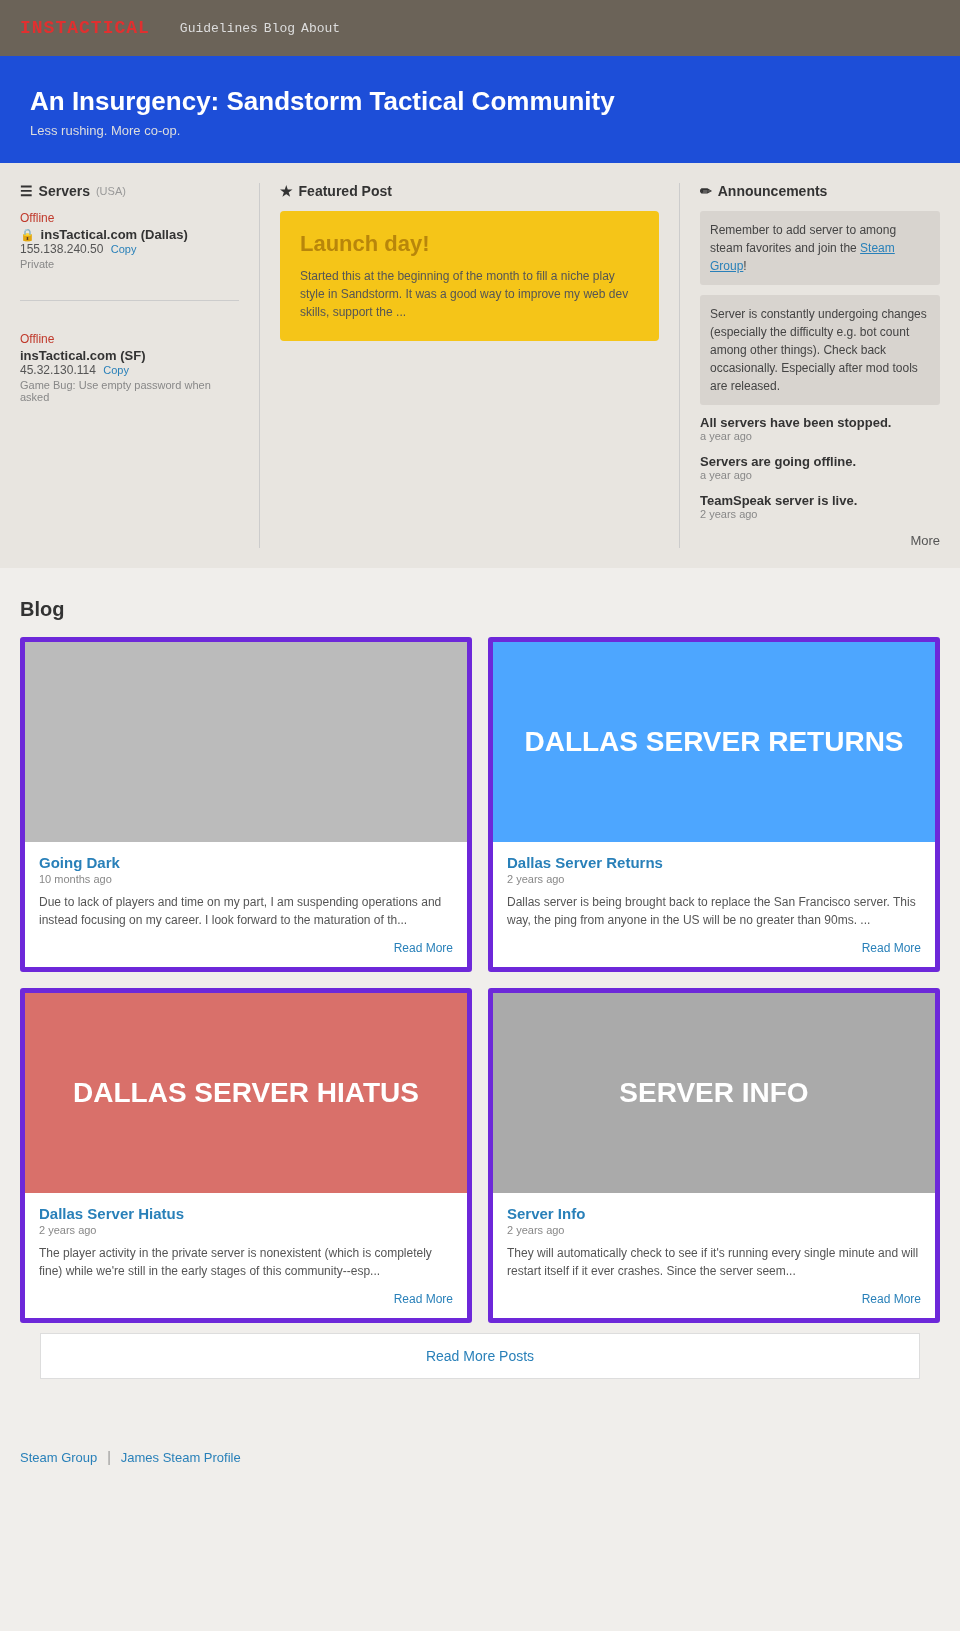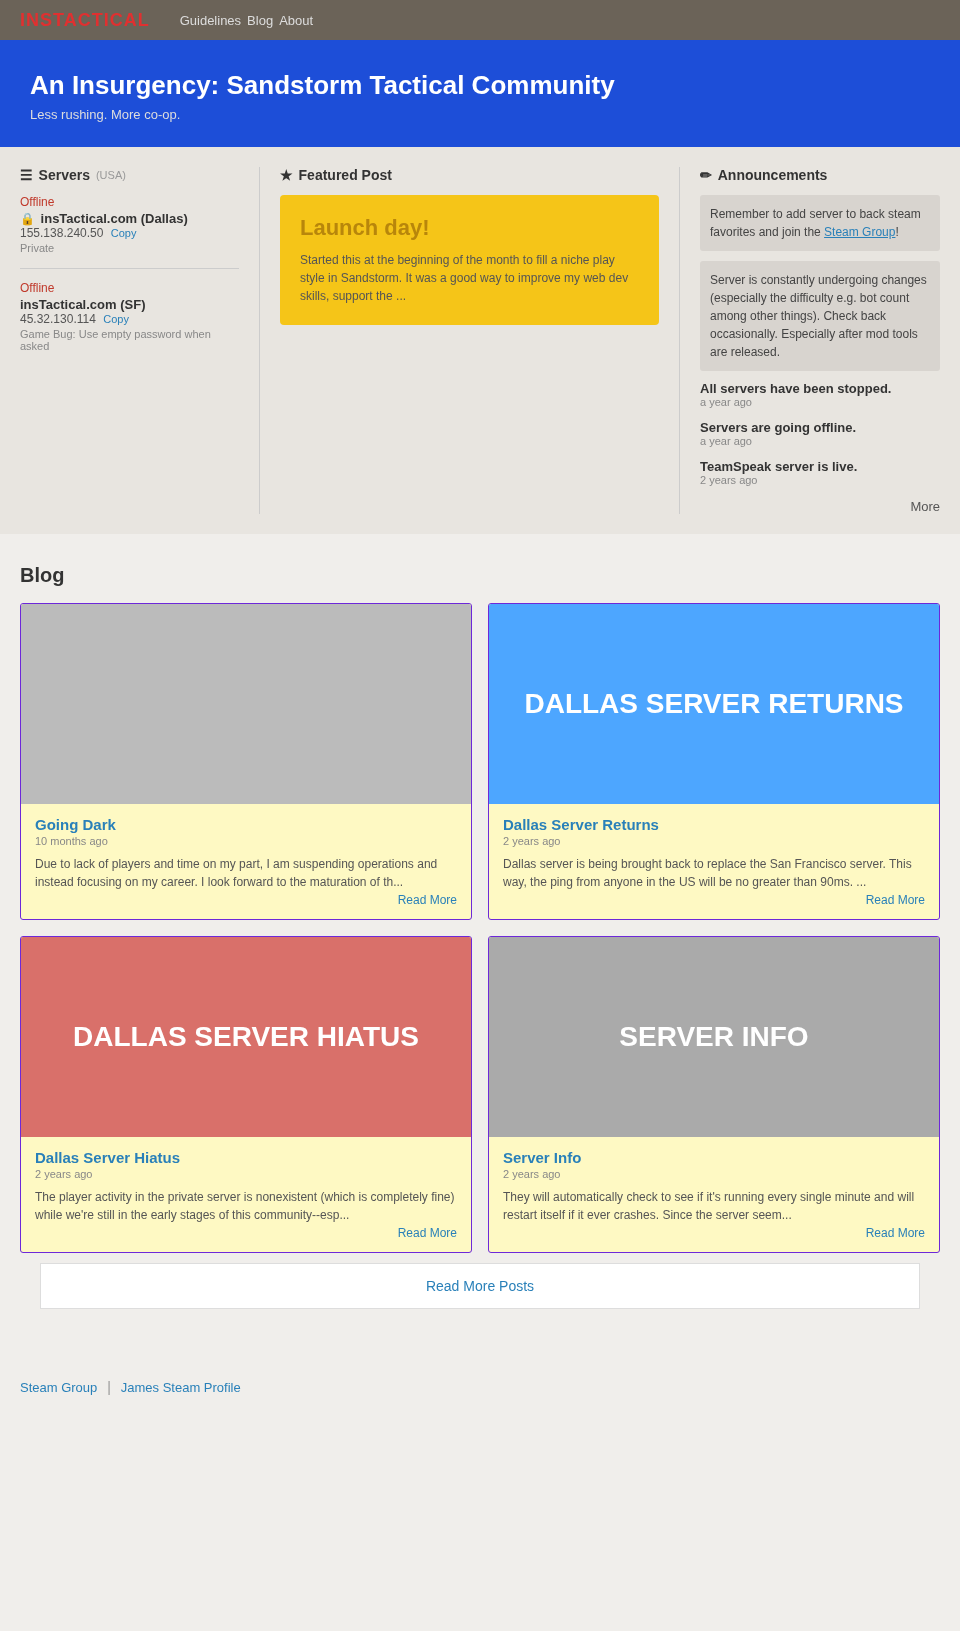--- a/index.html
+++ b/index.html
@@ -4,21 +4,22 @@
   <style>
     * { box-sizing: border-box; margin: 0; padding: 0; }
     body { font-family: Arial, Helvetica, sans-serif; font-size: 14px; background: #f0eeeb; color: #333; }
 
     
     nav {
       background: #6b6358;
       padding: 8px 20px;
       display: flex;
       align-items: center;
-      height: 40px;
+      height: 56px;
+      font-family: Liberation Mono, monospace;
     }
     .nav-logo {
       font-size: 18px;
       font-weight: bold;
       color: #fff;
       letter-spacing: 1px;
       margin-right: 30px;
     }
     .nav-logo span { color: #e03030; }
     .nav-links { display: flex; gap: 6px; }
@@ -59,21 +60,21 @@
     .section-heading .badge {
       font-size: 11px;
       color: #999;
       font-weight: normal;
     }
     .offline-label { color: #c0392b; font-size: 12px; margin-bottom: 2px; }
     .server-name { font-size: 13px; font-weight: bold; color: #333; }
     .server-ip { font-size: 12px; color: #555; }
     .server-ip a { color: #2980b9; text-decoration: none; font-size: 11px; margin-left: 4px; }
     .server-note { font-size: 11px; color: #888; margin-top: 2px; }
-    .server-block { margin-bottom: 12px; padding-bottom: 14px; border-bottom: 1px solid #ccc; }
+    .server-block { margin-bottom: 31px; padding-bottom: 30px; border-bottom: 1px solid #ccc; }
     .server-block:last-child { border-bottom: none; }
     .lock-icon { font-size: 12px; margin-right: 2px; }
 
     
     .featured-col {
       flex: 1;
       padding: 0 20px;
       border-right: 1px solid #ccc;
     }
     .featured-card {
@@ -112,22 +113,22 @@
       padding: 30px 20px;
       background: #f0eeeb;
     }
     .blog-title { font-size: 20px; font-weight: bold; margin-bottom: 16px; color: #333; }
     .blog-grid {
       display: grid;
       grid-template-columns: 1fr 1fr;
       gap: 16px;
     }
     .blog-card {
-      background: #fef9c3;
-      border: 1px solid #6d28d9;
+      background: #ffffff;
+      border: 5px solid #6d28d9;
       border-radius: 3px;
       overflow: hidden;
     }
     .blog-card-image {
       width: 100%;
       height: 200px;
       display: flex;
       align-items: center;
       justify-content: center;
       color: #fff;
@@ -138,21 +139,21 @@
       padding: 10px;
     }
     .blog-card-image.gray { background: #bbb; }
     .blog-card-image.blue { background: #4da6ff; }
     .blog-card-image.salmon { background: #d9706a; }
     .blog-card-image.gray2 { background: #aaa; }
     .blog-card-body { padding: 12px 14px; }
     .blog-card-title { color: #2980b9; font-size: 15px; font-weight: bold; text-decoration: none; }
     .blog-card-time { font-size: 11px; color: #888; margin-top: 2px; margin-bottom: 8px; }
     .blog-card-excerpt { font-size: 12px; color: #555; line-height: 1.5; }
-    .read-more { text-align: right; }
+    .read-more { text-align: right; margin-top: 10px; }
     .read-more a { color: #2980b9; font-size: 12px; text-decoration: none; }
 
     
     .read-more-posts {
       margin: 10px 20px 20px 20px;
       border: 1px solid #ddd;
       background: #fff;
       padding: 14px;
       text-align: center;
     }
@@ -239,21 +240,21 @@
     </div>
   </div>
 
   <div class="announcements-col">
     <div class="section-heading">
       <span class="icon-pencil"></span>
       <span>Announcements</span>
     </div>
 
     <div class="announcement-box">
-      <span>Remember to add server to back steam favorites and join the </span><a href="#">Steam Group</a><span>!</span>
+      <span>Remember to add server to among steam favorites and join the </span><a href="#">Steam Group</a><span>!</span>
     </div>
     <div class="announcement-box">
       <span>Server is constantly undergoing changes (especially the difficulty e.g. bot count among other things). Check back occasionally. Especially after mod tools are released.</span>
     </div>
 
     <div class="announcement-item">
       <div class="ann-title">All servers have been stopped.</div>
       <div class="ann-time">a year ago</div>
     </div>
     <div class="announcement-item">

